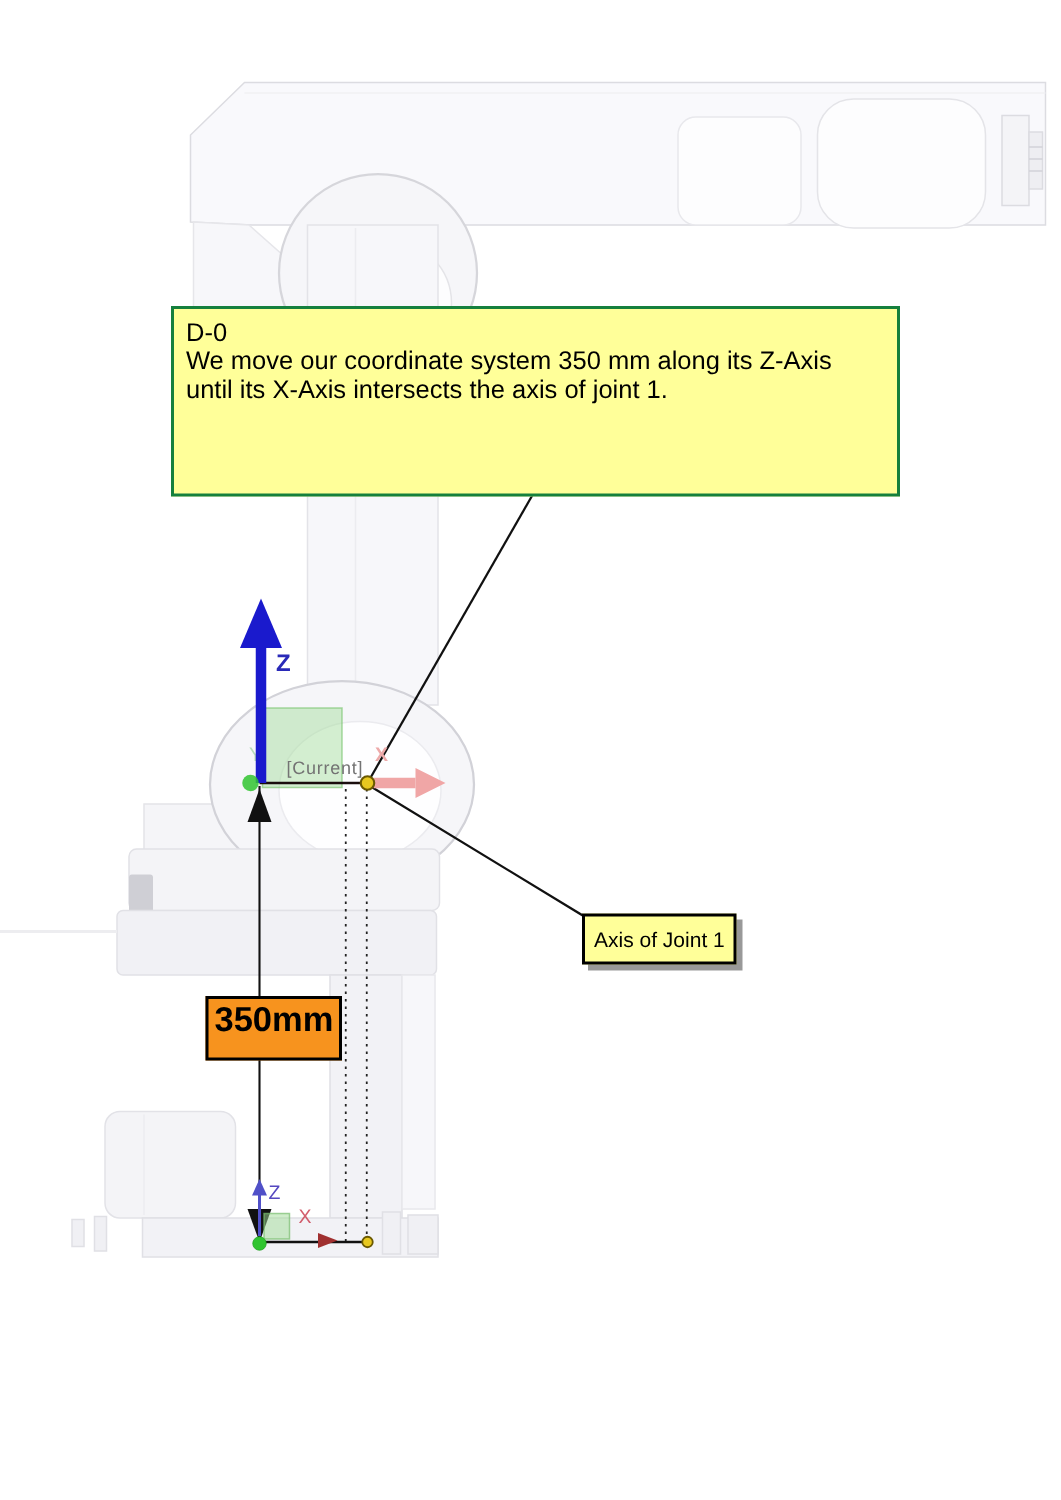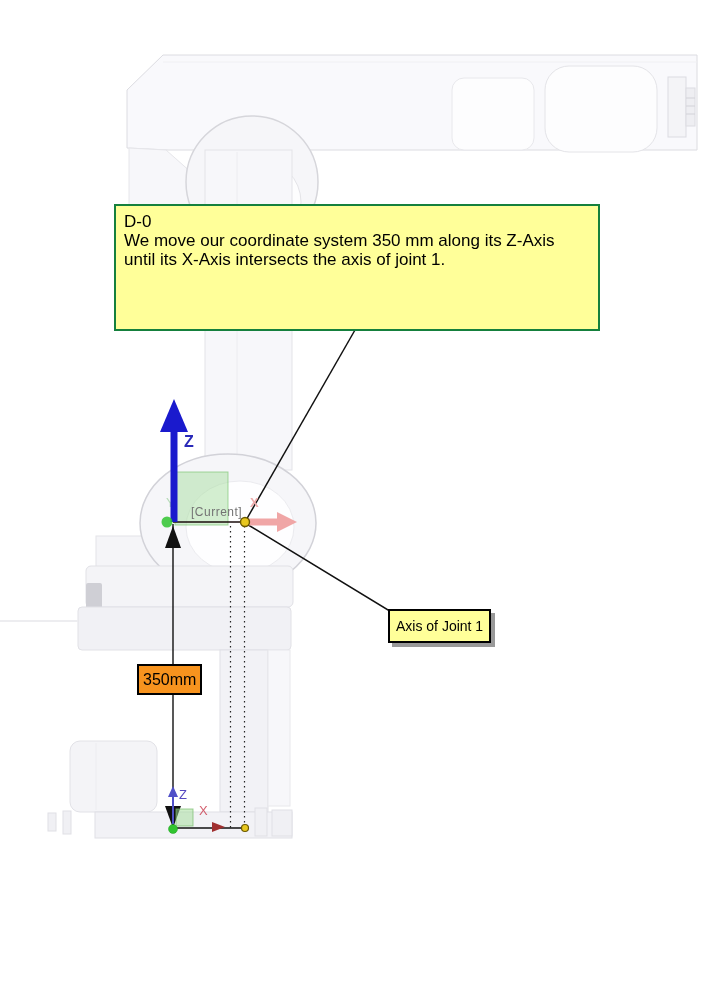--- a/index.html
+++ b/index.html
@@ -17,22 +17,22 @@
   .info-box .gap{}
   .callout{
     position:absolute;background:#ffff99;border:2px solid #000;
     white-space:nowrap;box-sizing:border-box;
   }
   .axis-label{
     left:388px;top:593px;height:34px;padding:2px 6px;
     font-size:14px;line-height:26px;box-shadow:4px 4px 0 #999999;margin-top:16px;
   }
   .dim-label{
-    left:137px;top:664px;height:31px;padding:2px 4px;
-    font-size:16px;line-height:23px;background:#f7931e;
+    left:137px;top:664px;height:43px;padding:2px 4px;
+    font-size:23px;line-height:23px;background:#f7931e;font-weight:bold;
   }
   .current-label{
     position:absolute;left:191px;top:506px;font-size:12px;line-height:13px;
     color:#737373;letter-spacing:0.5px;
   }
   text{font-family:"Liberation Sans",sans-serif;}
 </style>
 </head>
 <body>
 

